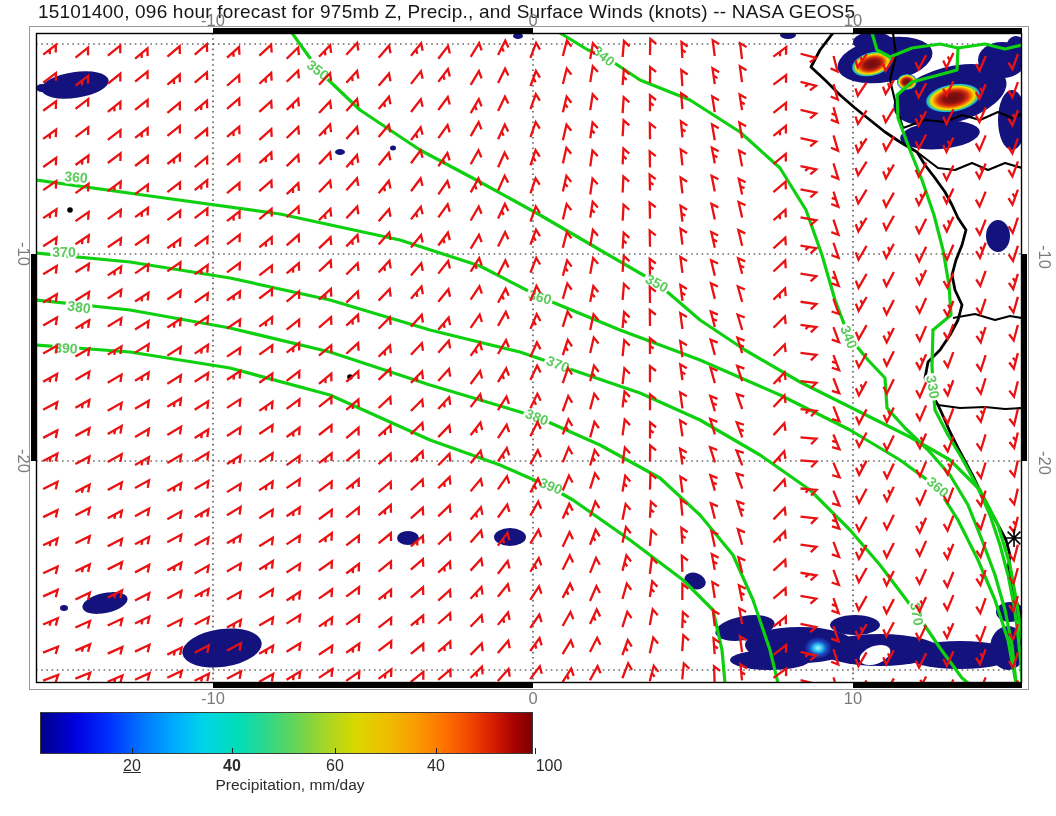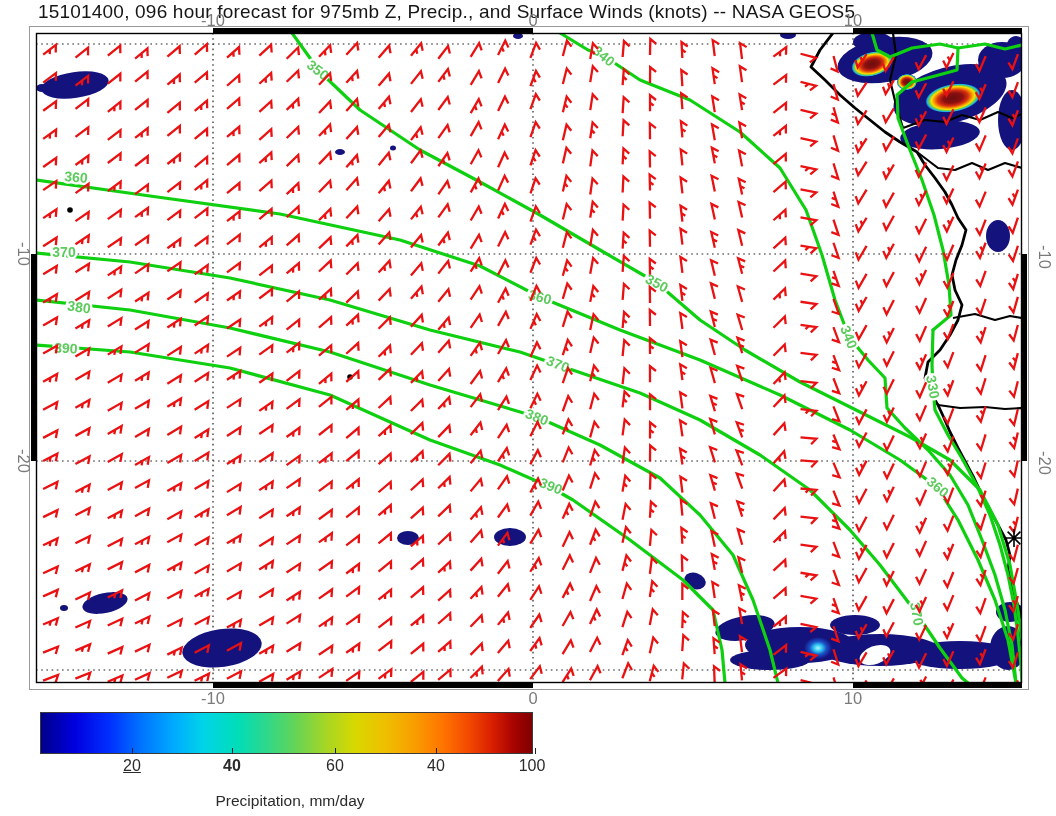--- a/index.html
+++ b/index.html
@@ -6,21 +6,21 @@
   #stage{position:relative;width:1056px;height:816px;background:#fff;overflow:hidden;
          font-family:"Liberation Sans","DejaVu Sans",sans-serif;}
   #title{position:absolute;left:38px;top:1px;font-size:19px;color:#161616;
          letter-spacing:0.2px;white-space:nowrap;}
   #plot-svg{position:absolute;left:0;top:0;}
   #colorbar{position:absolute;left:40px;top:712px;width:493px;height:42px;
             border:1px solid #3a3a3a;box-sizing:border-box;}
   .cb-tick{position:absolute;width:1px;height:6px;background:#222;top:748px;}
   .cb-label{position:absolute;top:757px;width:60px;margin-left:-30px;text-align:center;
             font-size:16px;color:#2b2b2b;}
-  #cb-caption{position:absolute;left:160px;top:792px;width:260px;text-align:center;
+  #cb-caption{position:absolute;left:160px;top:776px;width:260px;text-align:center;
               font-size:15.5px;color:#2b2b2b;}
   text.axis{font-family:"Liberation Sans","DejaVu Sans",sans-serif;font-size:16.5px;fill:#7b7b7b;}
   text.clabel{font-family:"Liberation Sans","DejaVu Sans",sans-serif;font-size:14px;
               fill:#5bcb5b;stroke:#ffffff;stroke-width:4.5px;paint-order:stroke;font-weight:bold;}
 </style>
 </head>
 <body>
 
 <div id="stage">
   <div id="title">15101400, 096 hour forecast for 975mb Z, Precip., and Surface Winds (knots) -- NASA GEOS5</div>
@@ -938,14 +938,14 @@
   <div id="cb-caption">Precipitation, mm/day</div>
 <div class="cb-tick" style="left: 132px;"></div>
     <div class="cb-label" style="left: 132px; text-decoration: underline;">20</div>
     <div class="cb-tick" style="left: 232px;"></div>
     <div class="cb-label" style="left: 232px; font-weight: bold;">40</div>
     <div class="cb-tick" style="left: 335px;"></div>
     <div class="cb-label" style="left: 335px;">60</div>
     <div class="cb-tick" style="left: 436px;"></div>
     <div class="cb-label" style="left: 436px;">40</div>
     <div class="cb-tick" style="left: 535px;"></div>
-    <div class="cb-label" style="left: 532px;">100</div>
+    <div class="cb-label" style="left: 549px;">100</div>
   </div>
 
 </body></html>

